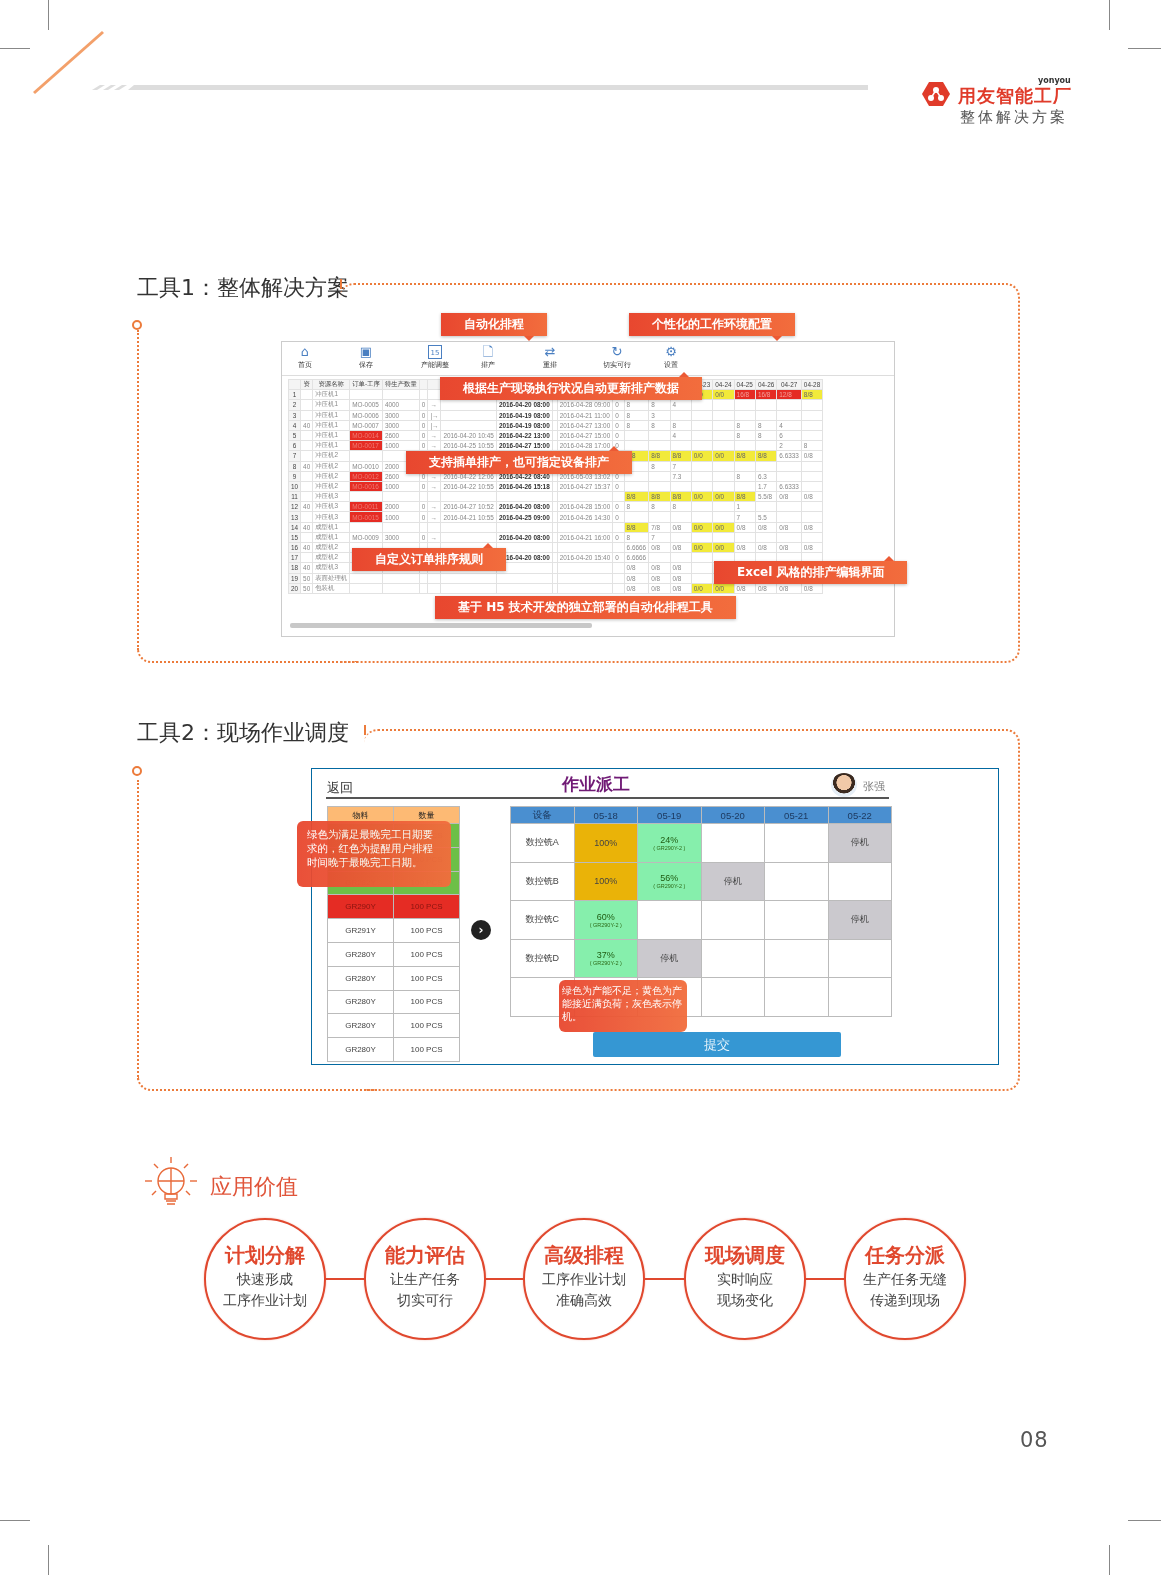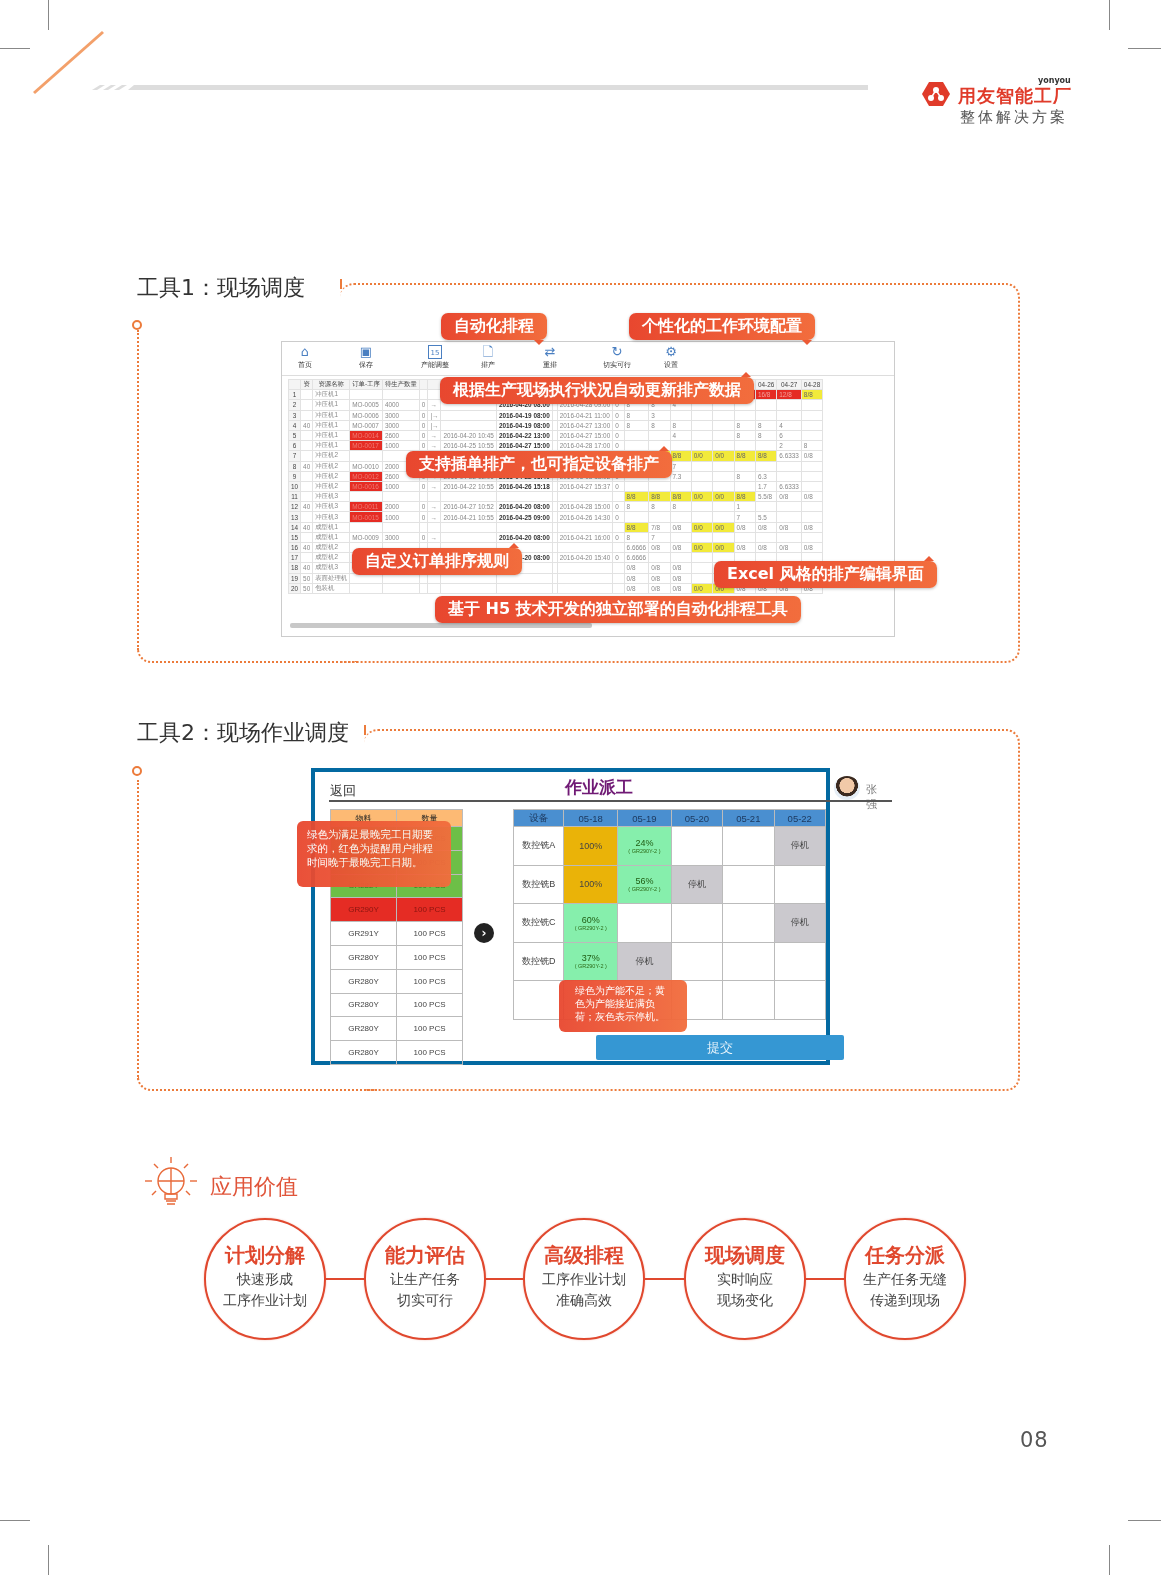--- a/index.html
+++ b/index.html
@@ -23,26 +23,26 @@
 .tb-icon{display:block;margin:0 auto 1px;width:14px;height:14px;color:#4a7fc1;font-size:13px;line-height:14px}
 .grid{position:absolute;left:6px;top:37px;border-collapse:collapse;font-size:6.4px;color:#888;font-family:"Liberation Sans",sans-serif}
 .grid td,.grid th{border:1px solid #e2e2e2;height:10.2px;padding:0 2px;white-space:nowrap;overflow:hidden;font-weight:normal}
 .grid th{color:#444;background:#f4f4f4}
 .grid td.rn{background:#f4f4f4;color:#444;text-align:center}
 .grid td.red{background:#e52c24;color:#f07a74}
 .grid td.bold{color:#333;font-weight:bold}
 .grid td.y{background:#f2ea3a;color:#666}
 .grid td.r{background:#e52c24;color:#f3a09b}
 .scrollbar{position:absolute;left:8px;bottom:8px;width:302px;height:5px;background:#c8c8c8;border-radius:2px}
-.callout{position:absolute;background:linear-gradient(90deg,#e8472f,#f26d3d);color:#fff;font-size:16px;font-weight:bold;padding:3px 13px;border-radius:7px;white-space:nowrap;box-shadow:0 1px 3px rgba(0,0,0,.25)}
+.callout{position:absolute;background:linear-gradient(90deg,#e8472f,#f26d3d);color:#fff;font-size:12px;font-weight:bold;padding:3px 23px;border-radius:0;white-space:nowrap;box-shadow:0 1px 3px rgba(0,0,0,.25)}
 .callout:after{content:"";position:absolute;width:0;height:0;border-left:5px solid transparent;border-right:5px solid transparent}
 .callout.down:after{bottom:-5px;border-top:5px solid #ec5a35}
 .callout.up:after{top:-5px;border-bottom:5px solid #ec5a35}
 
-.app2{position:absolute;left:311px;top:768px;width:519px;height:297px;border:4px solid #0369a1;background:#fff}
+.app2{position:absolute;left:311px;top:768px;width:688px;height:297px;border:1px solid #0369a1;background:#fff}
 .back{position:absolute;left:15px;top:10px;font-size:13px;color:#333}
 .app2-title{position:absolute;left:250px;top:4px;font-size:17px;font-weight:bold;color:#701a75}
 .app2-line{position:absolute;left:14px;top:28px;width:563px;height:2px;background:#555}
 .user-name{position:absolute;left:551px;top:10px;font-size:11px;color:#777}
 .avatar{position:absolute;left:519px;top:4px;width:26px;height:24px;border-radius:50%;background:radial-gradient(circle at 50% 40%,#f1c9a8 0 38%,#3b2a20 40% 55%,#e6eef6 57%)}
 .mat{position:absolute;left:15px;top:37px;border-collapse:collapse;font-size:8px;font-family:"Liberation Sans",sans-serif;color:#444}
 .mat td,.mat th{border:1px solid #bbb;width:66px;height:23.8px;text-align:center;font-weight:normal}
 .mat th{background:#fdba74;color:#222;height:17px}
 .mat td.g{background:#6dbf47;color:#3d7a22}
 .mat td.rr{background:#e52c24;color:#8a1510}
@@ -88,21 +88,21 @@
   <circle cx="15" cy="10" r="3" fill="#fff"></circle>
     <circle cx="10" cy="18" r="3" fill="#fff"></circle>
     <circle cx="20" cy="18" r="3" fill="#fff"></circle>
   <line x1="15" y1="10" x2="10" y2="18" stroke="#fff" stroke-width="1.5"></line>
     <line x1="15" y1="10" x2="20" y2="18" stroke="#fff" stroke-width="1.5"></line>
 </svg>
 <div class="brand-en">yonyou</div>
 <div class="brand-name">用友智能工厂</div>
 <div class="brand-sub">整体解决方案</div>
 
-<div class="sec-title" style="left:137px;top:273px">工具1：现场调度</div>
+<div class="sec-title" style="left:137px;top:273px">工具1：整体解决方案</div>
 <div class="frame" style="left:340px;top:283px;width:680px;height:380px;border-bottom-left-radius:0"></div>
 <div class="abs" style="left:340px;top:279px;width:2px;height:10px;background:#ec7b3b"></div>
 <div class="frame-left" style="left:137px;top:330px;height:320px"></div>
 <div class="abs" style="left:137px;top:648px;width:220px;height:15px;border-left:2px dotted #ec7b3b;border-bottom:2px dotted #ec7b3b;border-bottom-left-radius:14px"></div>
 <div class="ring" style="left:132px;top:320px"></div>
 
 <div class="app1">
   <div class="tb">
     <div class="tb-item" style="left:3px"><span class="tb-icon">⌂</span><span>首页</span></div>
     <div class="tb-item" style="left:64px"><span class="tb-icon">▣</span><span>保存</span></div>
@@ -726,21 +726,21 @@
           <td><span></span></td>
           <td><span></span></td>
           <td><span></span></td>
           <td><span></span></td>
         </tr>
       </tbody>
   </table>
   <div class="submit">提交</div>
 </div>
 <div class="note" style="left:297px;top:821px;width:154px;height:66px">绿色为满足最晚完工日期要求的，红色为提醒用户排程时间晚于最晚完工日期。</div>
-<div class="note" style="left:559px;top:980px;width:128px;height:52px;font-size:10px;line-height:13px;padding:4px 16px">绿色为产能不足；黄色为产能接近满负荷；灰色表示停机。</div>
+<div class="note" style="left:559px;top:980px;width:128px;height:52px;font-size:10px;line-height:13px;padding:4px 3px">绿色为产能不足；黄色为产能接近满负荷；灰色表示停机。</div>
 
 <svg class="abs" style="left:142px;top:1155px" width="58" height="58" viewBox="0 0 58 58">
   <g stroke="#e86a3a" stroke-width="1.4" fill="none">
     <circle cx="29" cy="26" r="13"></circle>
     <path d="M23 39 h12 v5 h-12z M24 46 h10 M25 49 h8"></path>
     <line x1="29" y1="2" x2="29" y2="8"></line>
       <line x1="12" y1="9" x2="16" y2="13"></line>
       <line x1="46" y1="9" x2="42" y2="13"></line>
     <line x1="3" y1="26" x2="10" y2="26"></line>
       <line x1="48" y1="26" x2="55" y2="26"></line>

